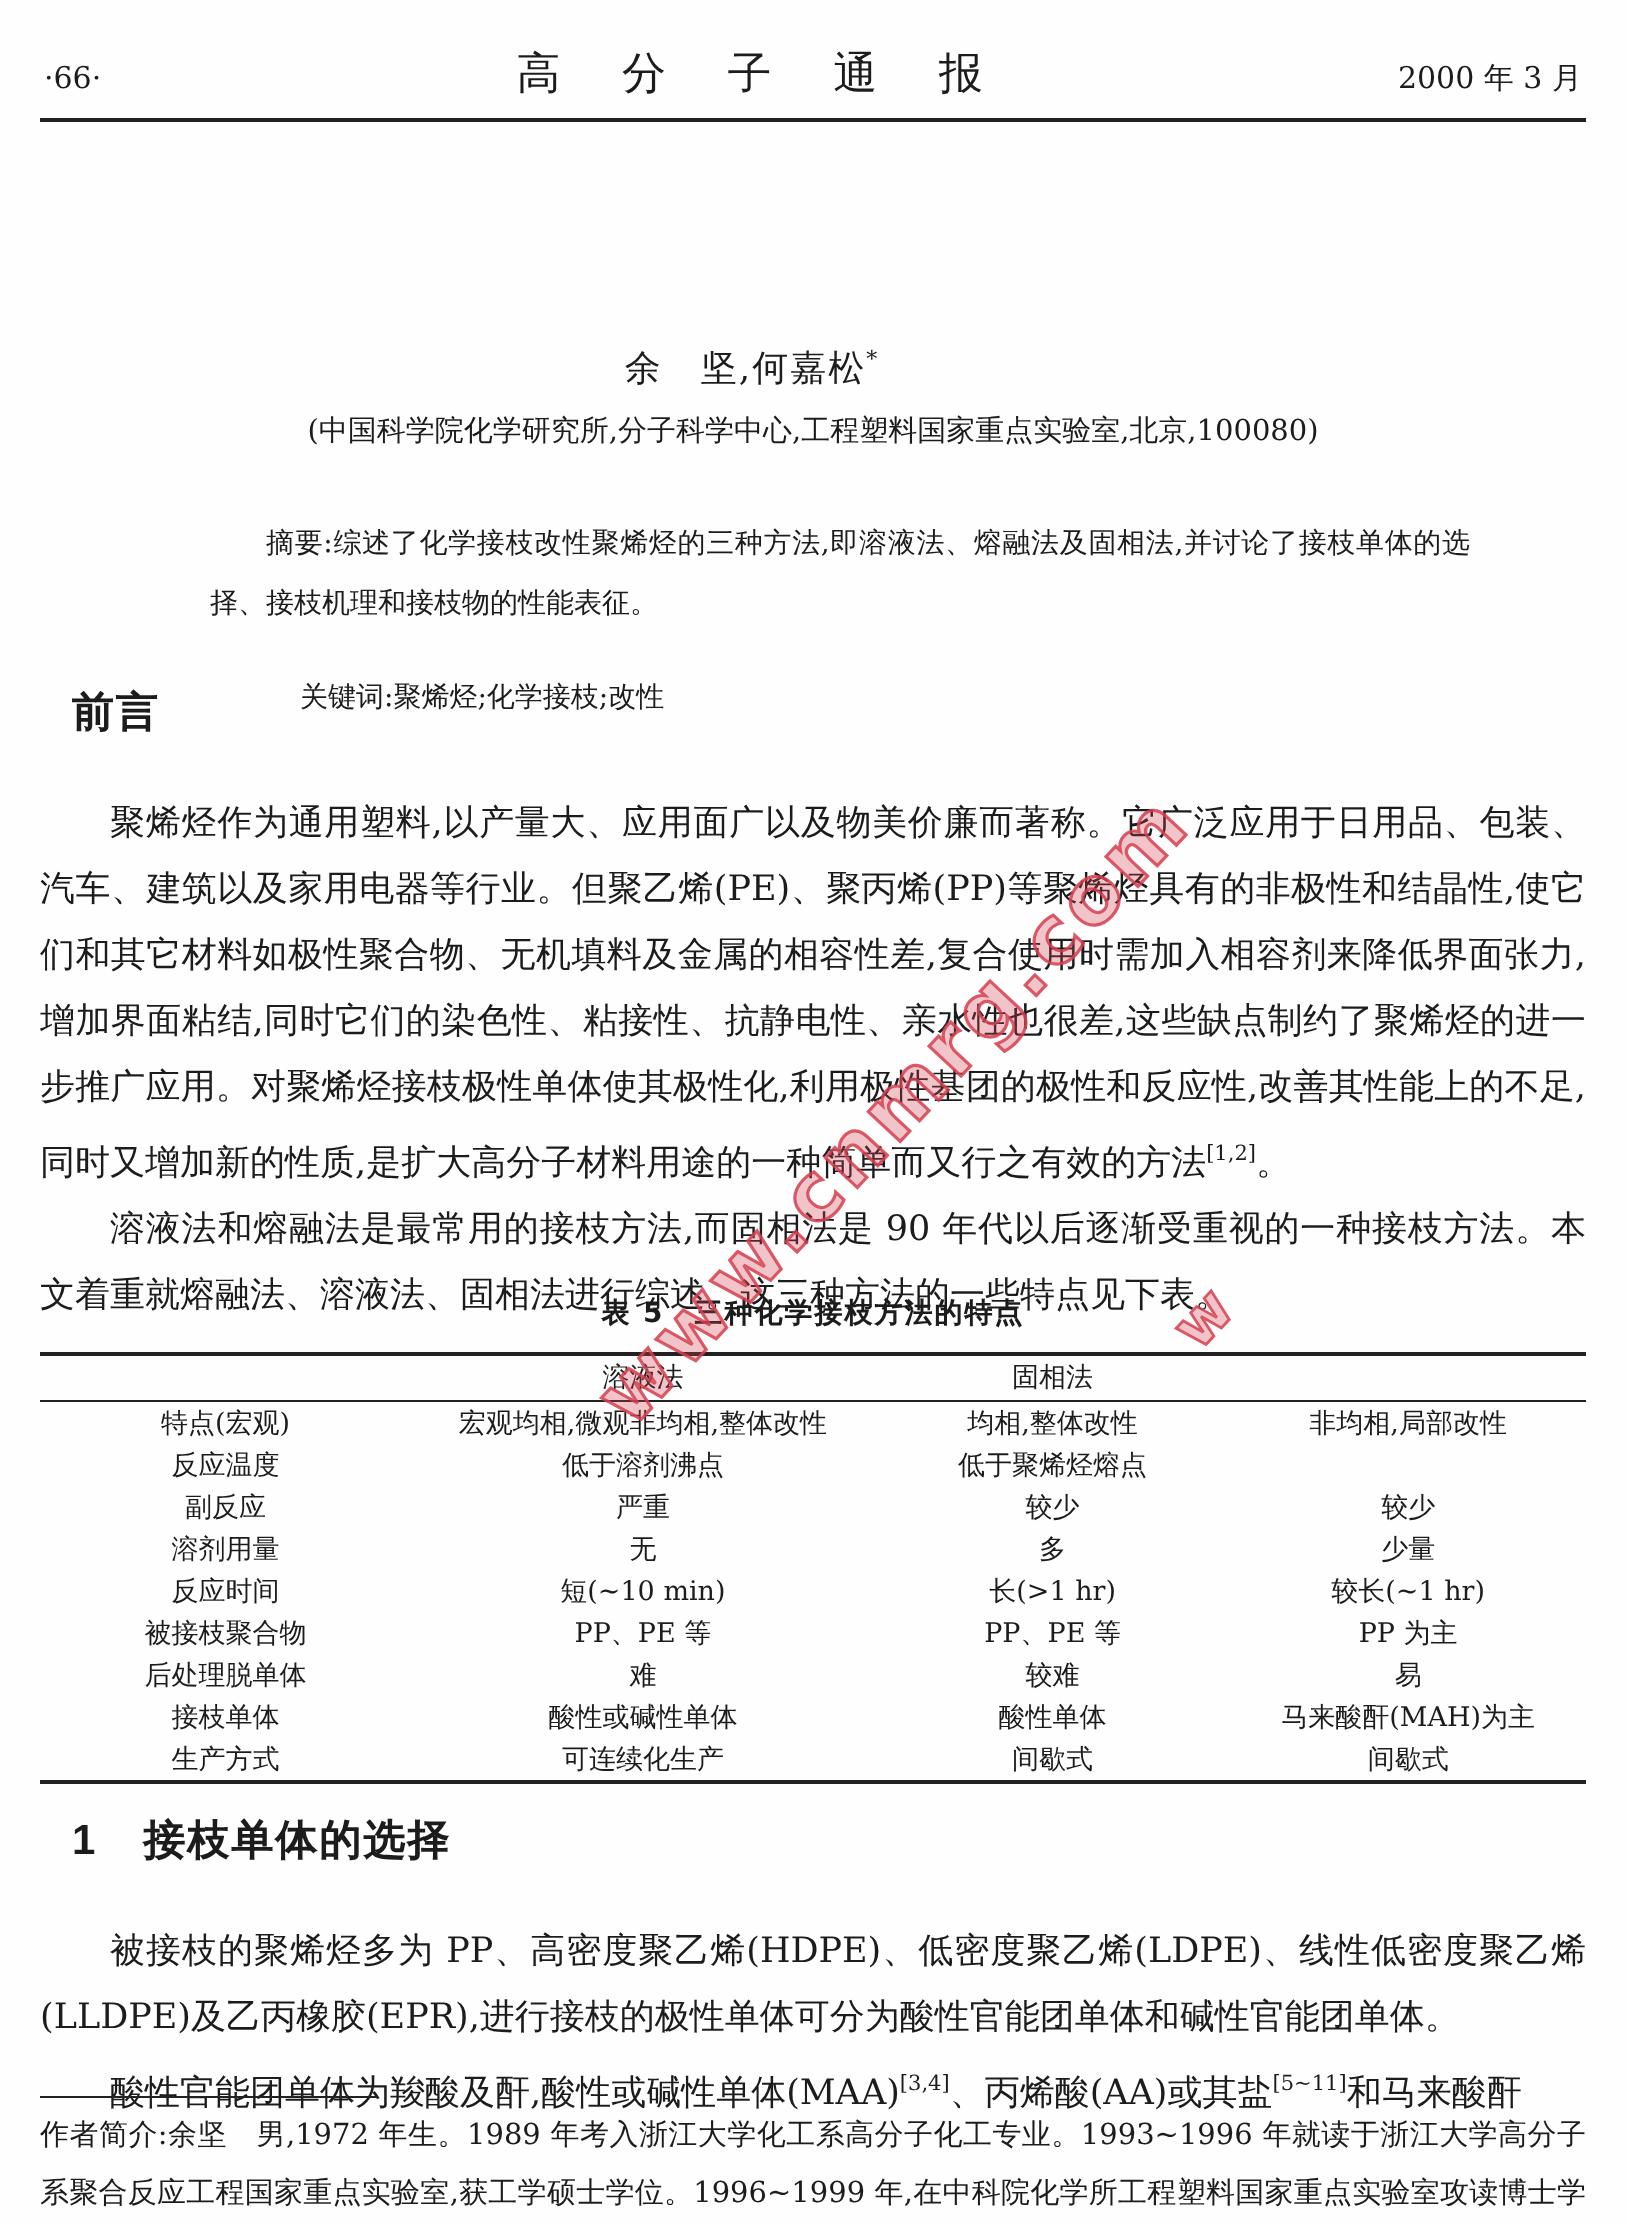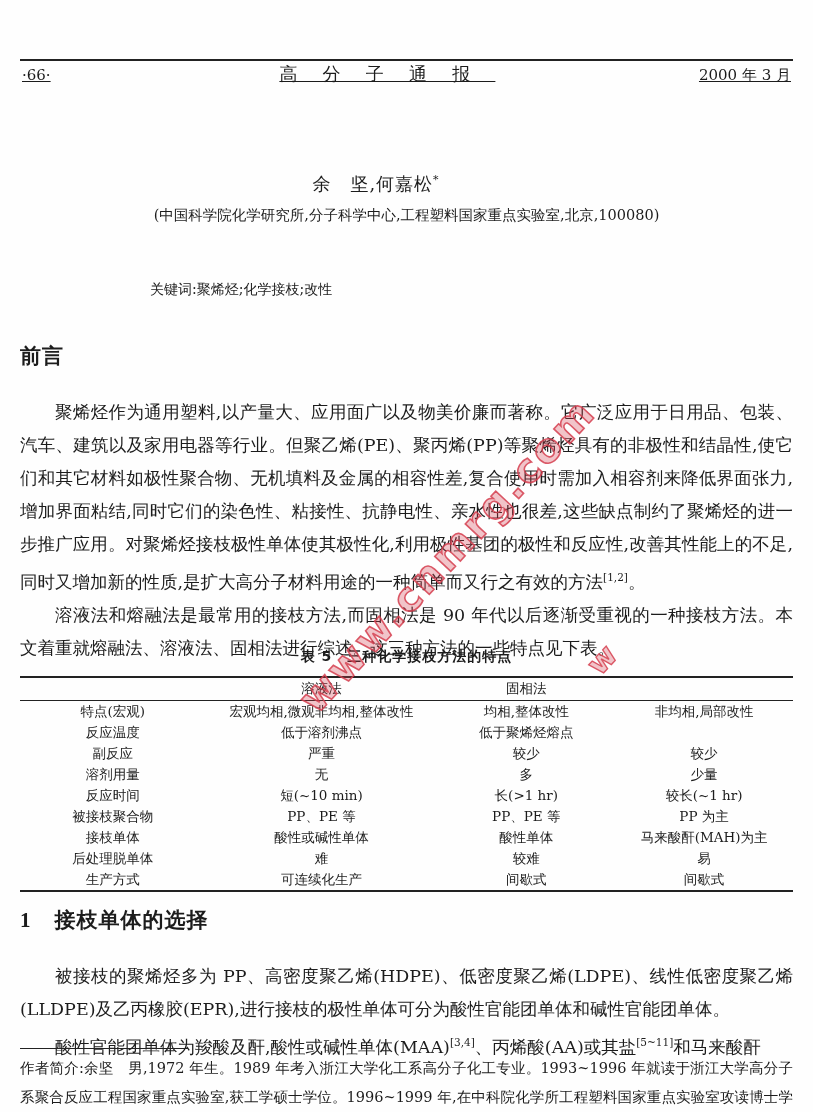--- a/index.html
+++ b/index.html
@@ -9,27 +9,25 @@
     background:#fefefe;
     overflow:hidden;
     font-family:"DejaVu Serif","Liberation Serif",serif;
     color:#1c1c1c;
   }
   
   .header{
     position:absolute;top:22px;left:22px;right:22px;
     display:flex;justify-content:space-between;align-items:baseline;
     font-size:15px;
-    text-decoration:underline;
   }
   .journal-title{
     font-family:"DejaVu Sans","Liberation Sans",sans-serif;
-    font-size:18px;letter-spacing:1.4em;text-indent:1.4em;
+    font-size:22px;letter-spacing:1.4em;text-indent:1.4em;
     font-weight:500;
-    margin-top:40px;
   }
   .header-rule{
     position:absolute;top:59px;left:20px;width:773px;
     border-top:2px solid #222;
   }
   
   .article-title{
     position:absolute;top:92px;left:0;width:813px;
     text-align:center;
     font-family:"DejaVu Sans","Liberation Sans",sans-serif;
@@ -46,22 +44,22 @@
   }
   
   .abstract-block{
     position:absolute;top:257px;left:105px;width:630px;
     font-size:14px;line-height:30px;text-align:justify;
   }
   .abstract-text{text-indent:2em;margin:0;}
   .keywords{text-indent:2em;margin:17px;}
   
   .sec-heading{
-    position:absolute;left:20px;
-    font-family:Liberation Serif, serif;
+    position:absolute;left:36px;
+    font-family:Liberation Sans, sans-serif;
     font-weight:800;font-size:21px;letter-spacing:1px;
   }
   #intro-heading{top:342px;}
   #section1-heading{top:906px;}
   .sec-num{margin-right:1.1em;font-weight:800;}
   
   .bodytext{
     position:absolute;left:20px;width:773px;
     font-size:17.5px;line-height:33px;text-align:justify;margin-top:12px;
   }
@@ -125,20 +123,21 @@
     <span>·66·</span>
     <span class="journal-title">高分子通报</span>
     <span>2000 年 3 月</span>
   </div>
   <div class="header-rule"></div>
 
   <div class="authors"><span>余　坚,何嘉松</span><sup>*</sup></div>
   <div class="affiliation">(中国科学院化学研究所,分子科学中心,工程塑料国家重点实验室,北京,100080)</div>
 
   <div class="abstract-block">
+    <p class="abstract-text">摘要:综述了化学接枝改性聚烯烃的三种方法,即溶液法、熔融法及固相法,并讨论了接枝单体的选择、接枝机理和接枝物的性能表征。</p>
     <p class="keywords">关键词:聚烯烃;化学接枝;改性</p>
   </div>
 
   <div class="sec-heading" id="intro-heading">前言</div>
 
   <div class="bodytext" id="intro-body">
     <p><span>聚烯烃作为通用塑料,以产量大、应用面广以及物美价廉而著称。它广泛应用于日用品、包装、汽车、建筑以及家用电器等行业。但聚乙烯(PE)、聚丙烯(PP)等聚烯烃具有的非极性和结晶性,使它们和其它材料如极性聚合物、无机填料及金属的相容性差,复合使用时需加入相容剂来降低界面张力,增加界面粘结,同时它们的染色性、粘接性、抗静电性、亲水性也很差,这些缺点制约了聚烯烃的进一步推广应用。对聚烯烃接枝极性单体使其极性化,利用极性基团的极性和反应性,改善其性能上的不足,同时又增加新的性质,是扩大高分子材料用途的一种简单而又行之有效的方法</span><sup class="ref">[1,2]</sup><span>。</span></p>
     <p>溶液法和熔融法是最常用的接枝方法,而固相法是 90 年代以后逐渐受重视的一种接枝方法。本文着重就熔融法、溶液法、固相法进行综述。这三种方法的一些特点见下表。</p>
   </div>
 
@@ -178,32 +177,32 @@
       <div class="t-cell">长(&gt;1 hr)</div>
       <div class="t-cell">较长(~1 hr)</div>
     </div>
     <div class="t-row">
       <div class="t-cell">被接枝聚合物</div>
       <div class="t-cell">PP、PE 等</div>
       <div class="t-cell">PP、PE 等</div>
       <div class="t-cell">PP 为主</div>
     </div>
     <div class="t-row">
+      <div class="t-cell">后处理脱单体</div>
+      <div class="t-cell">难</div>
+      <div class="t-cell">较难</div>
+      <div class="t-cell">易</div>
+    </div>
+    <div class="t-row">
       <div class="t-cell">接枝单体</div>
       <div class="t-cell">酸性或碱性单体</div>
       <div class="t-cell">酸性单体</div>
       <div class="t-cell">马来酸酐(MAH)为主</div>
     </div>
     <div class="t-row">
-      <div class="t-cell">后处理脱单体</div>
-      <div class="t-cell">难</div>
-      <div class="t-cell">较难</div>
-      <div class="t-cell">易</div>
-    </div>
-    <div class="t-row">
       <div class="t-cell">生产方式</div>
       <div class="t-cell">可连续化生产</div>
       <div class="t-cell">间歇式</div>
       <div class="t-cell">间歇式</div>
     </div>
   </div>
 
   <div class="sec-heading" id="section1-heading"><span class="sec-num">1</span><span>接枝单体的选择</span></div>
 
   <div class="bodytext" id="section1-body">

